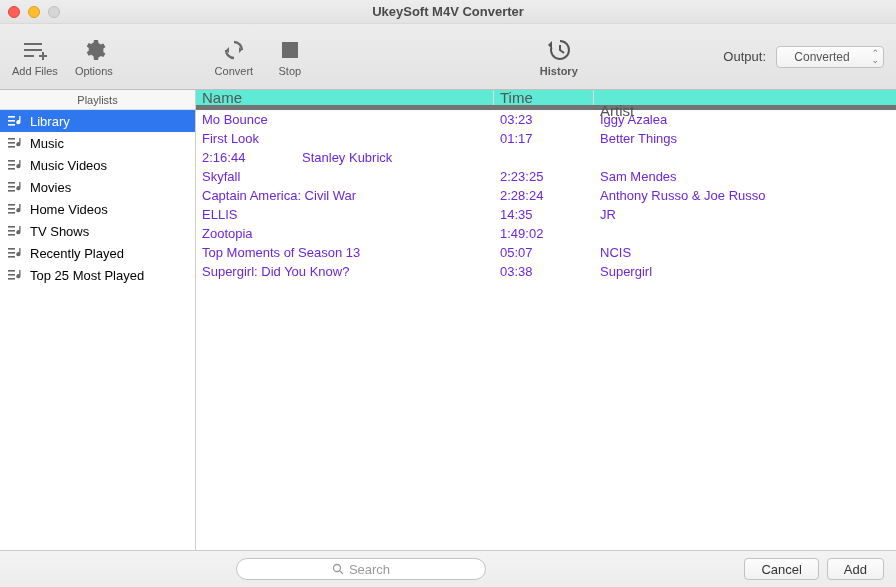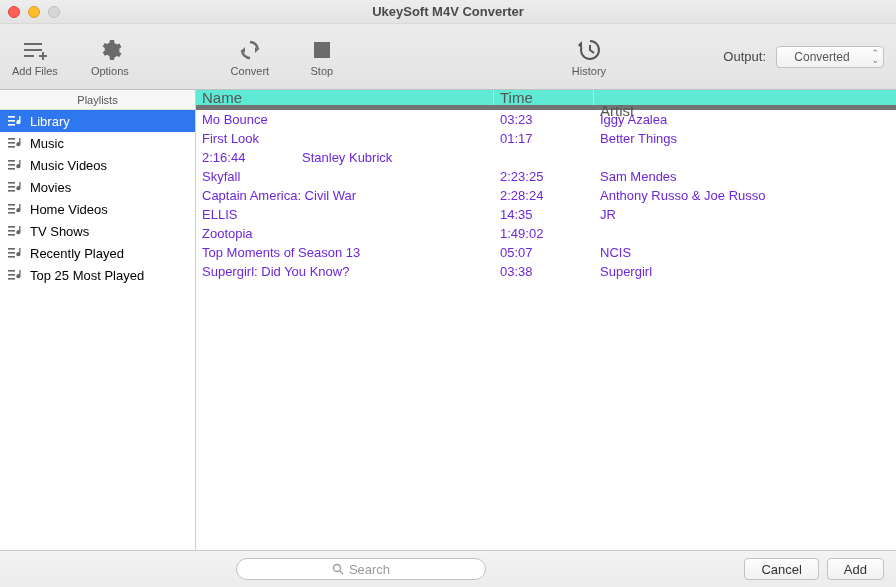--- a/index.html
+++ b/index.html
@@ -7,26 +7,26 @@
 
 .titlebar { height: 24px; display: flex; align-items: center; padding: 0 8px; border-bottom: 1px solid #d8d8d8; background: linear-gradient(#ededed,#e3e3e3); position: relative; }
 .traffic { display: flex; gap: 8px; }
 .tl { width: 12px; height: 12px; border-radius: 50%; }
 .tl.red { background: #ff5f57; border: 1px solid #e0443e; }
 .tl.yellow { background: #febc2e; border: 1px solid #dea123; }
 .tl.green { background: #d6d6d6; border: 1px solid #c0c0c0; }
 .title { position: absolute; left: 50%; transform: translateX(-50%); font-size: 13px; font-weight: 600; color: #4a4a4a; }
 
 .toolbar { height: 66px; background: linear-gradient(#ececec,#e3e3e3); border-bottom: 1px solid #bfbfbf; display: flex; align-items: center; padding: 0 12px; }
-.tb-group { display: flex; gap: 32px; }
+.tb-group { display: flex; gap: 16px; }
 .tb-btn { display: flex; flex-direction: column; align-items: center; gap: 2px; color: #676767; cursor: pointer; min-width: 40px; }
 .tb-icon { width: 26px; height: 26px; display: flex; align-items: center; justify-content: center; }
 .tb-label { font-size: 11px; color: #595959; }
 .tb-spacer1 { width: 100px; }
-.history-wrap { display:flex; flex-direction:column; align-items:center; gap:2px; color:#676767; margin-left: 230px; }
+.history-wrap { display:flex; flex-direction:column; align-items:center; gap:2px; color:#676767; margin-left: 230px; font-weight: bold; }
 .output-wrap { margin-left: auto; display: flex; align-items: center; gap: 10px; }
 .output-label { font-size: 13px; color: #444; }
 .output-select { width: 108px; height: 22px; background: linear-gradient(#fdfdfd,#f1f1f1); border: 1px solid #c2c2c2; border-radius: 4px; font-size: 12px; color: #555; display: flex; align-items: center; justify-content: center; position: relative; padding-right: 16px; }
 .output-select .chev { position: absolute; right: 4px; top: 50%; transform: translateY(-50%); font-size: 9px; color: #777; line-height: 7px; }
 
 .content { display: flex; height: 460px; }
 .sidebar { width: 196px; background: #fff; border-right: 1px solid #cfcfcf; overflow: hidden; }
 .sb-header { height: 20px; border-bottom: 1px solid #dcdcdc; background: #f7f7f7; font-size: 11px; color: #555; display: flex; align-items: center; justify-content: center; }
 .sb-item { height: 22px; display: flex; align-items: center; gap: 6px; padding: 0 8px; font-size: 13px; color: #000000; cursor: pointer; }
 .sb-item.selected { background: #2f77ef; color: #fff; }

